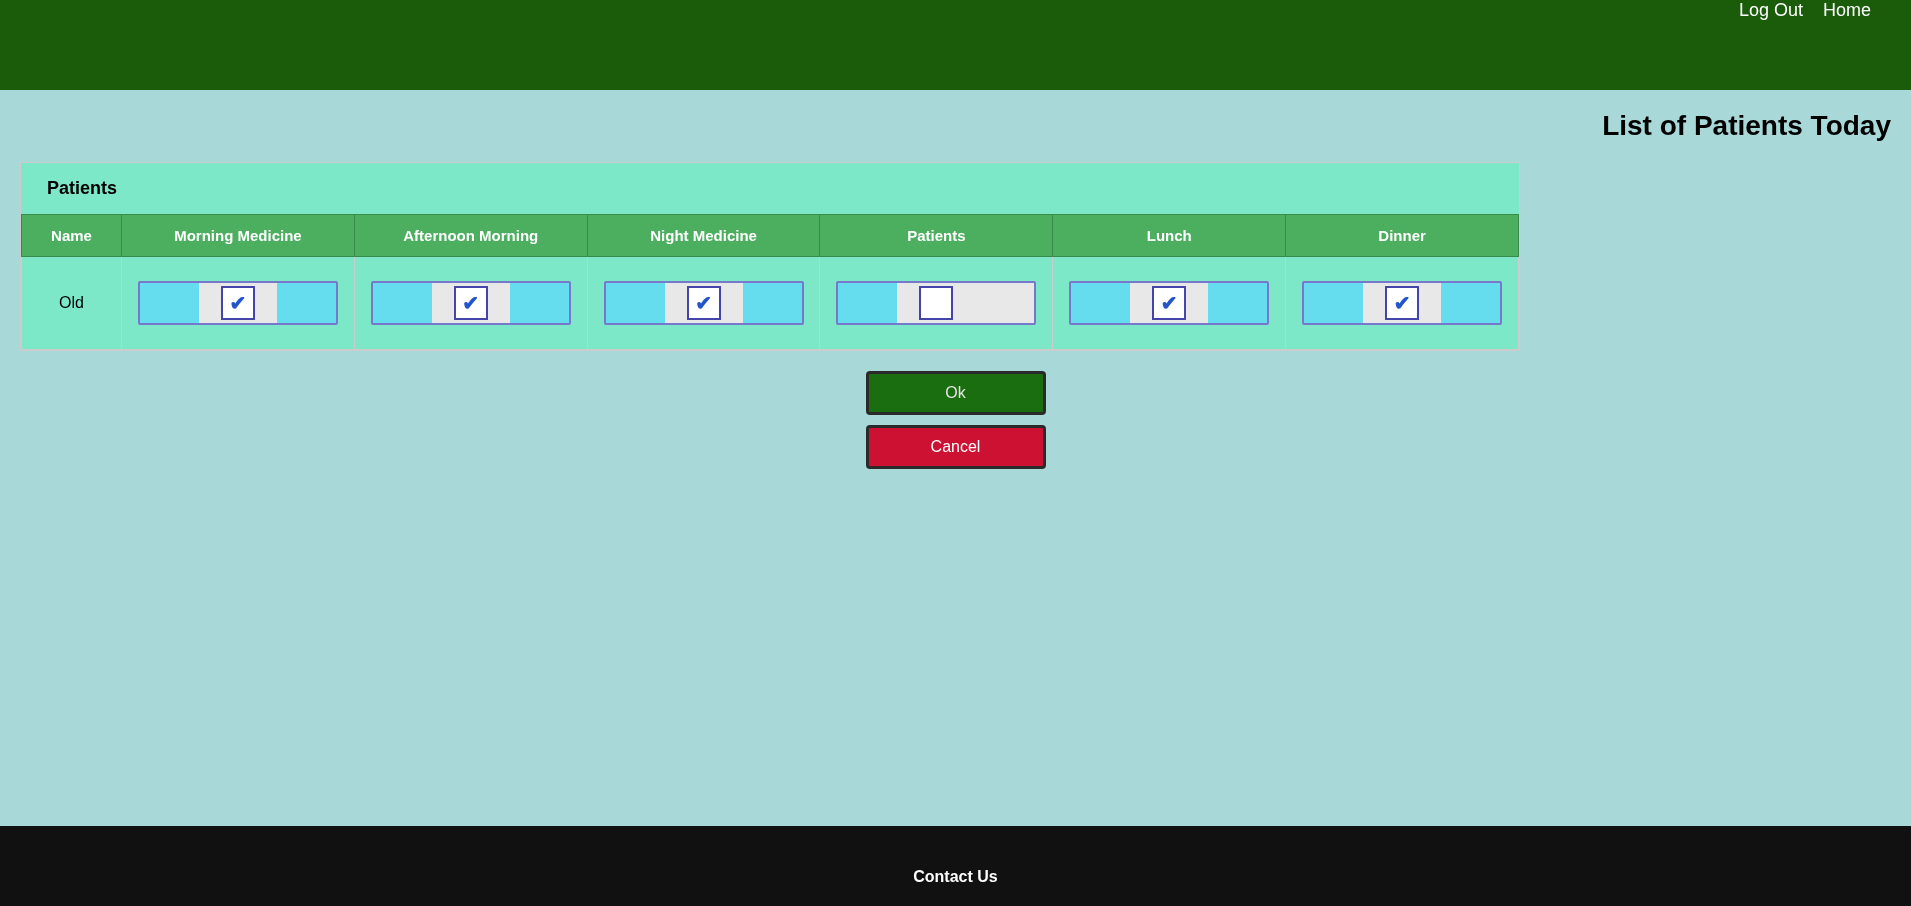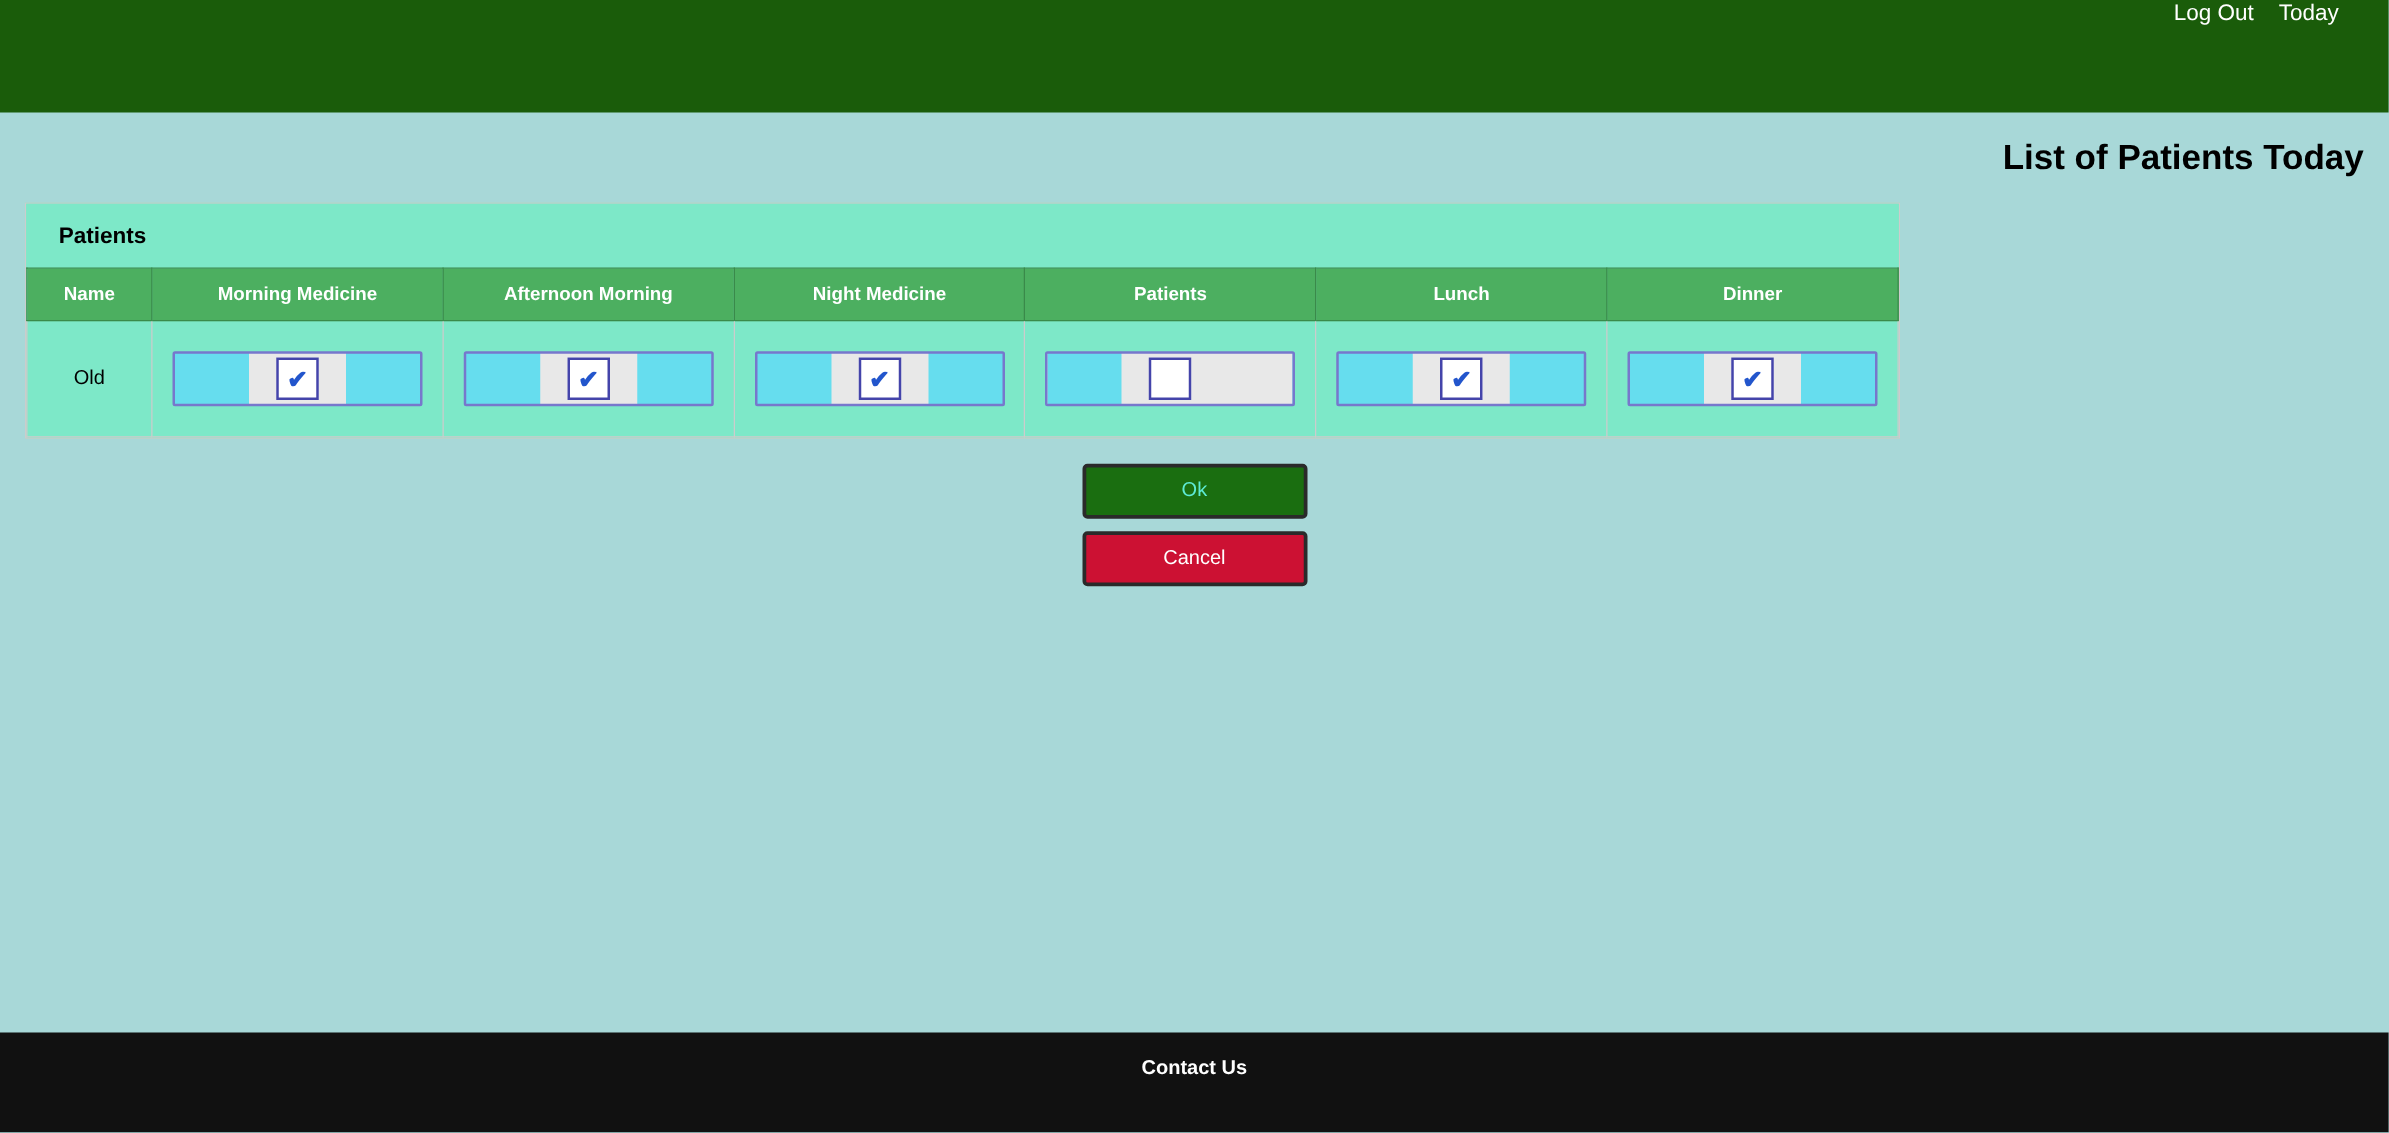--- a/index.html
+++ b/index.html
@@ -77,21 +77,21 @@
     }
     .buttons-area {
       display: flex;
       flex-direction: column;
       align-items: center;
       gap: 10px;
       margin-top: 20px;
     }
     .btn-ok {
       background-color: #1a6e10;
-      color: #5eead4;
+      color: #e5e5e5;
       border: 3px solid #2a2a2a;
       padding: 10px 0;
       width: 180px;
       font-size: 16px;
       cursor: pointer;
       border-radius: 4px;
     }
     .btn-cancel {
       background-color: #cc1133;
       color: white;
@@ -104,31 +104,31 @@
     }
     .footer {
       background-color: #111111;
       color: white;
       text-align: center;
       padding: 20px;
       font-weight: bold;
       font-size: 16px;
       height: 80px;
       display: flex;
-      align-items: flex-start;
+      align-items: flex-end;
       justify-content: center;
     }
   </style>
 </head>
 <body>
 
 <header class="header">
   <nav class="header-nav">
     <a href="#">Log Out</a>
-    <a href="#">Today</a>
+    <a href="#">Home</a>
   </nav>
 </header>
 
 <div class="main-content">
   <h1 class="page-title">List of Patients Today</h1>
 
   <div class="table-container">
     <div class="patients-header-row">
       <span class="patients-header-cell">Patients</span>
     </div>

